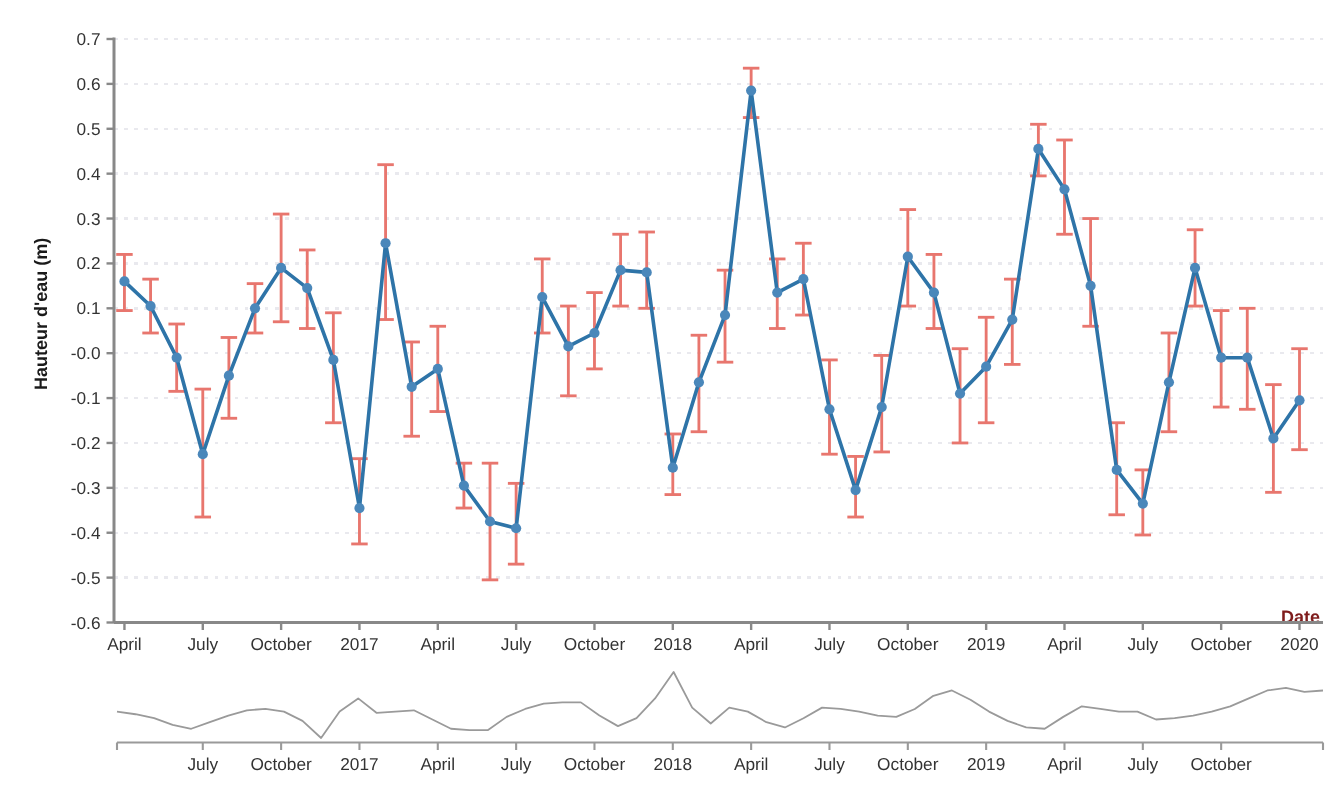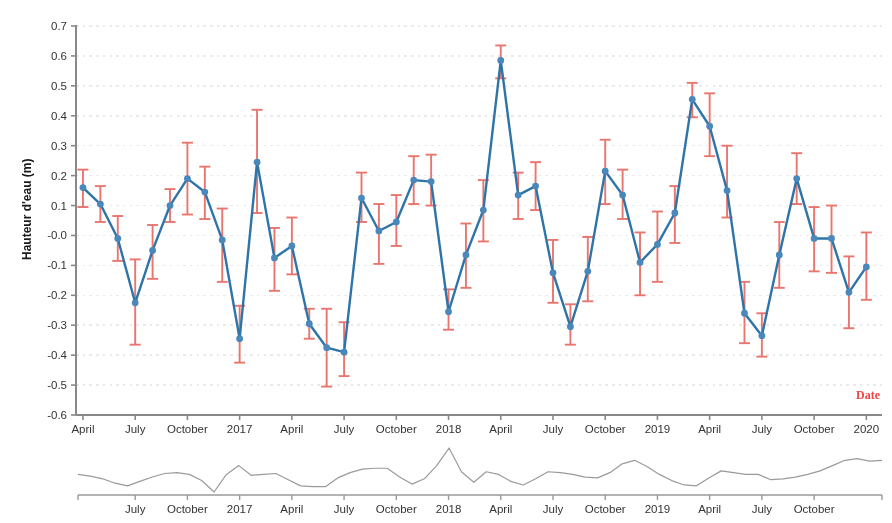--- a/index.html
+++ b/index.html
@@ -14,24 +14,23 @@
   .ylabel{
     position:absolute;
     font-size:12px;font-weight:bold;color:#1a1a1a;
     transform:rotate(-90deg);
     transform-origin:left top;
     white-space:nowrap;
     left:20px;top:260px;
   }
   .xlabel{
     position:absolute;
-    font-size:12px;font-weight:bold;color:#ef4444;
-    right:12px;top:388px;
+    font-size:12px;font-weight:bold;color:#7f1d1d;
+    right:12px;top:404px;
     white-space:nowrap;
-    font-family:Liberation Serif, serif;
   }
   .tick-text{
     font-family:"Liberation Sans", sans-serif;
     font-size:11.5px;
     fill:#333333;
   }
   .nav-tick-text{
     font-family:"Liberation Sans", sans-serif;
     font-size:11.5px;
     fill:#333333;

